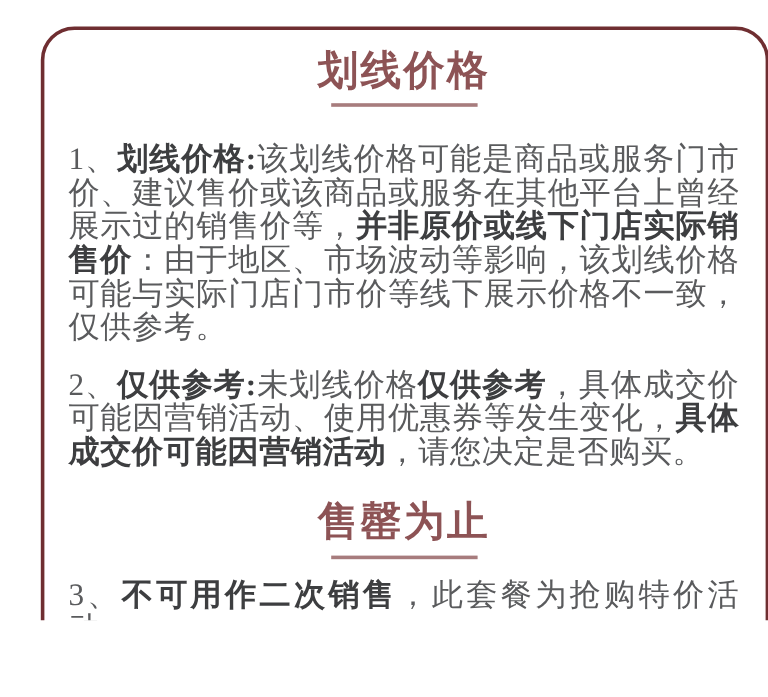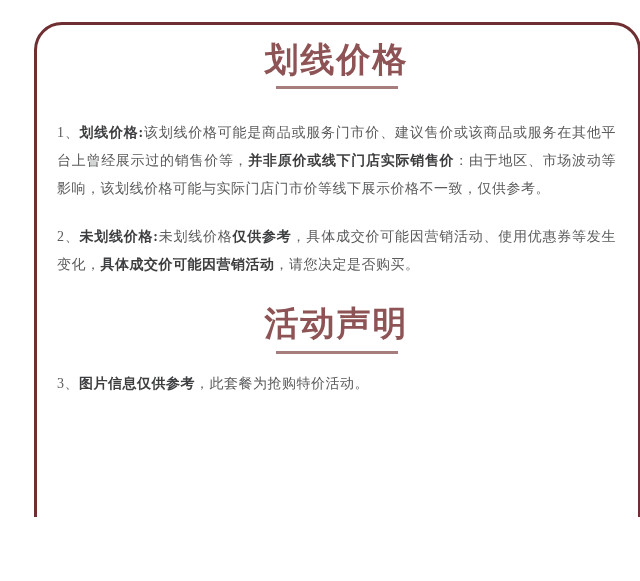--- a/index.html
+++ b/index.html
@@ -44,21 +44,21 @@
     margin: 8px auto 0 auto;
   }
   .paras {
     margin-top: 30px;
   }
   .paras.tight {
     margin-top: 16px;
   }
   .para {
     margin: 0 0 20px 0;
-    font-size: 14px;
+    font-size: 26px;
     line-height: 28px;
     color: #5a5b5d;
     text-align: justify;
     letter-spacing: 0.5px;
   }
   .paras.tight .para {
     margin: 0;
   }
   .para .bold {
     font-weight: bold;
@@ -72,24 +72,24 @@
 <body>
 
 <div class="stage">
   <div class="card">
 
     <h1 class="section-title">划线价格</h1>
     <div class="title-underline"></div>
 
     <div class="paras" id="s1-paras">
         <p class="para"><span>1、</span><span class="bold">划线价格:</span><span>该划线价格可能是商品或服务门市价、建议售价或该商品或服务在其他平台上曾经展示过的销售价等，</span><span class="bold">并非原价或线下门店实际销售价</span><span>：由于地区、市场波动等影响，该划线价格可能与实际门店门市价等线下展示价格不一致，仅供参考。</span></p>
-        <p class="para"><span>2、</span><span class="bold">未划线价格:</span><span>未划线价格</span><span class="bold">仅供参考</span><span>，具体成交价可能因营销活动、使用优惠券等发生变化，</span><span class="bold">具体成交价可能因营销活动</span><span>，请您决定是否购买。</span></p>
+        <p class="para"><span>2、</span><span class="bold">仅供参考:</span><span>未划线价格</span><span class="bold">仅供参考</span><span>，具体成交价可能因营销活动、使用优惠券等发生变化，</span><span class="bold">具体成交价可能因营销活动</span><span>，请您决定是否购买。</span></p>
       </div>
 
-    <h1 class="section-title section-gap">活动声明</h1>
+    <h1 class="section-title section-gap">售罄为止</h1>
     <div class="title-underline"></div>
 
     <div class="paras tight" id="s2-paras">
-        <p class="para"><span>3、</span><span class="bold">图片信息仅供参考</span><span>，此套餐为抢购特价活动。</span></p>
+        <p class="para"><span>3、</span><span class="bold">不可用作二次销售</span><span>，此套餐为抢购特价活动。</span></p>
       </div>
 
   </div>
 </div>
 
 </body></html>

